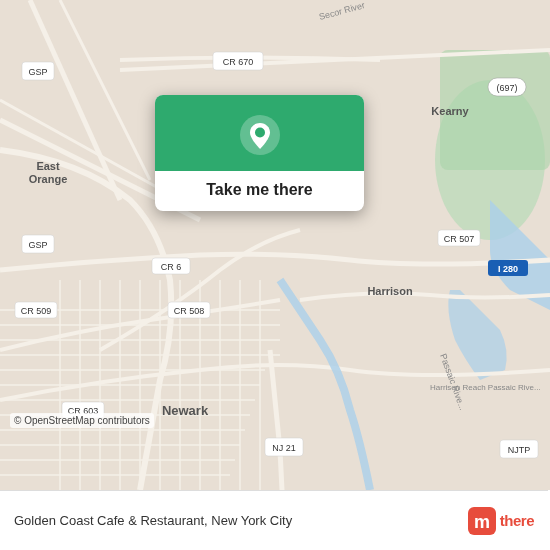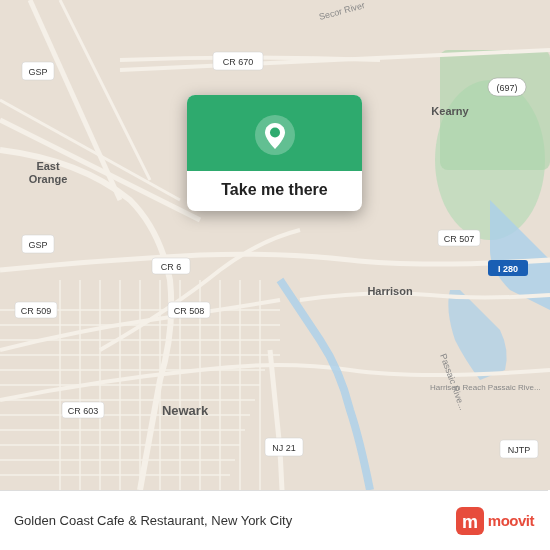--- a/index.html
+++ b/index.html
@@ -25,29 +25,28 @@
       width: 100%;
       height: 100%;
       position: absolute;
       top: 0; left: 0;
     }
 
     #popup-card {
       position: absolute;
       top: 95px;
       left: 155px;
-      width: 175px;
+      width: 209px;
       background: white;
       border-radius: 8px;
       overflow: hidden;
       box-shadow: 0 4px 16px rgba(0,0,0,0.35);
       display: flex;
       flex-direction: column;
       align-items: center;
-      margin-left: 32px;
     }
 
     #popup-green {
       background-color: #2eaa6e;
       width: 100%;
       padding: 18px 0 14px 0;
       display: flex;
       justify-content: center;
       align-items: center;
     }
@@ -226,26 +225,29 @@
 
       <svg class="pin-icon" viewBox="0 0 44 44" xmlns="http://www.w3.org/2000/svg">
         <circle cx="22" cy="22" r="20" fill="rgba(255,255,255,0.25)"></circle>
         <path d="M22 10 C16 10 12 14.5 12 19.5 C12 26 22 36 22 36 C22 36 32 26 32 19.5 C32 14.5 28 10 22 10 Z" fill="white"></path>
         <circle cx="22" cy="19.5" r="5" fill="#2eaa6e"></circle>
       </svg>
     </div>
     <div id="popup-label">Take me there</div>
   </div>
 
+  <div id="osm-credit">
+    <span>© OpenStreetMap contributors</span>
+  </div>
 </div>
 
 <div id="footer-bar">
   <span id="footer-text">Golden Coast Cafe &amp; Restaurant, New York City</span>
 
   <div id="moovit-logo">
 
     <svg width="28" height="28" viewBox="0 0 28 28" xmlns="http://www.w3.org/2000/svg">
       <rect width="28" height="28" rx="6" fill="#e74c3c"></rect>
       <text x="14" y="21" text-anchor="middle" font-size="18" fill="white" font-family="Arial" font-weight="900">m</text>
     </svg>
-    <span class="moovit-word">moovit</span>
+    <span class="moovit-word">there</span>
   </div>
 </div>
 
 </body></html>

